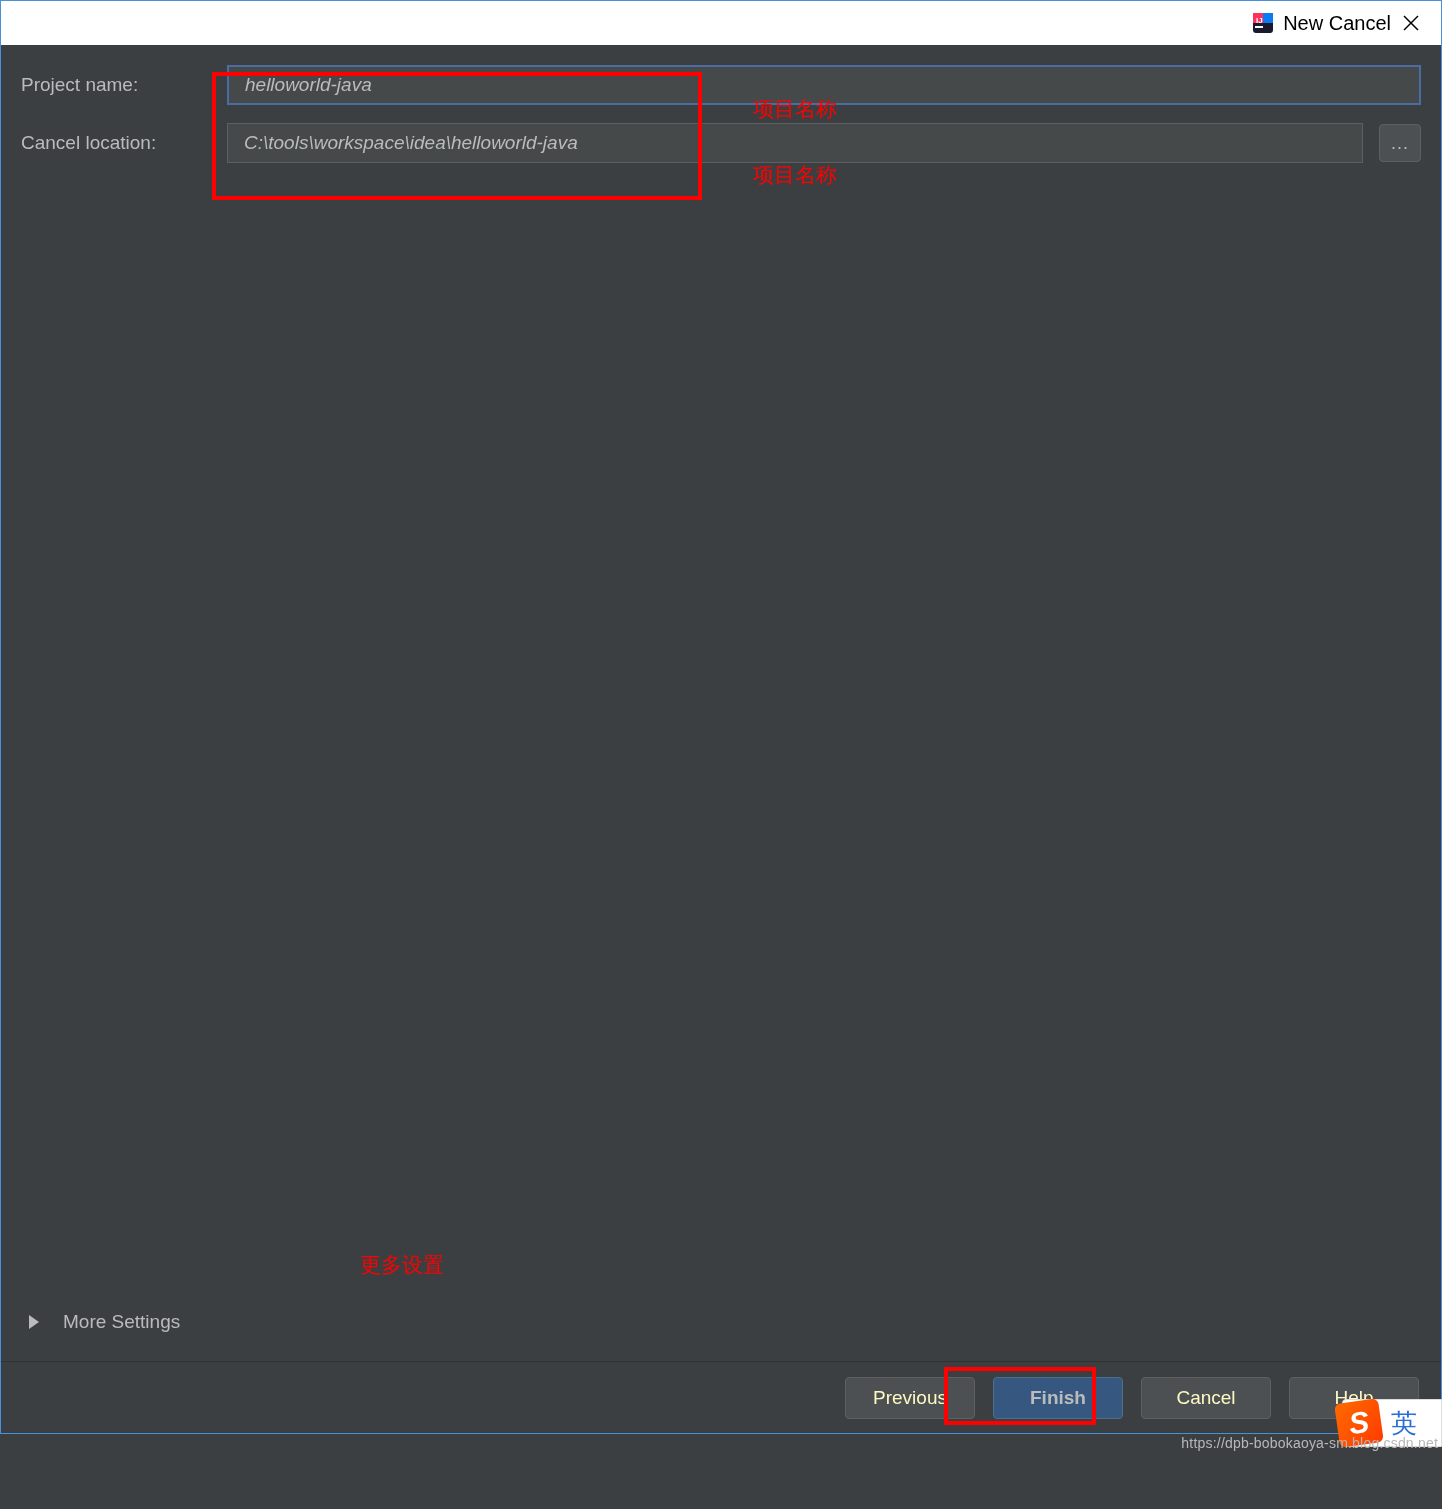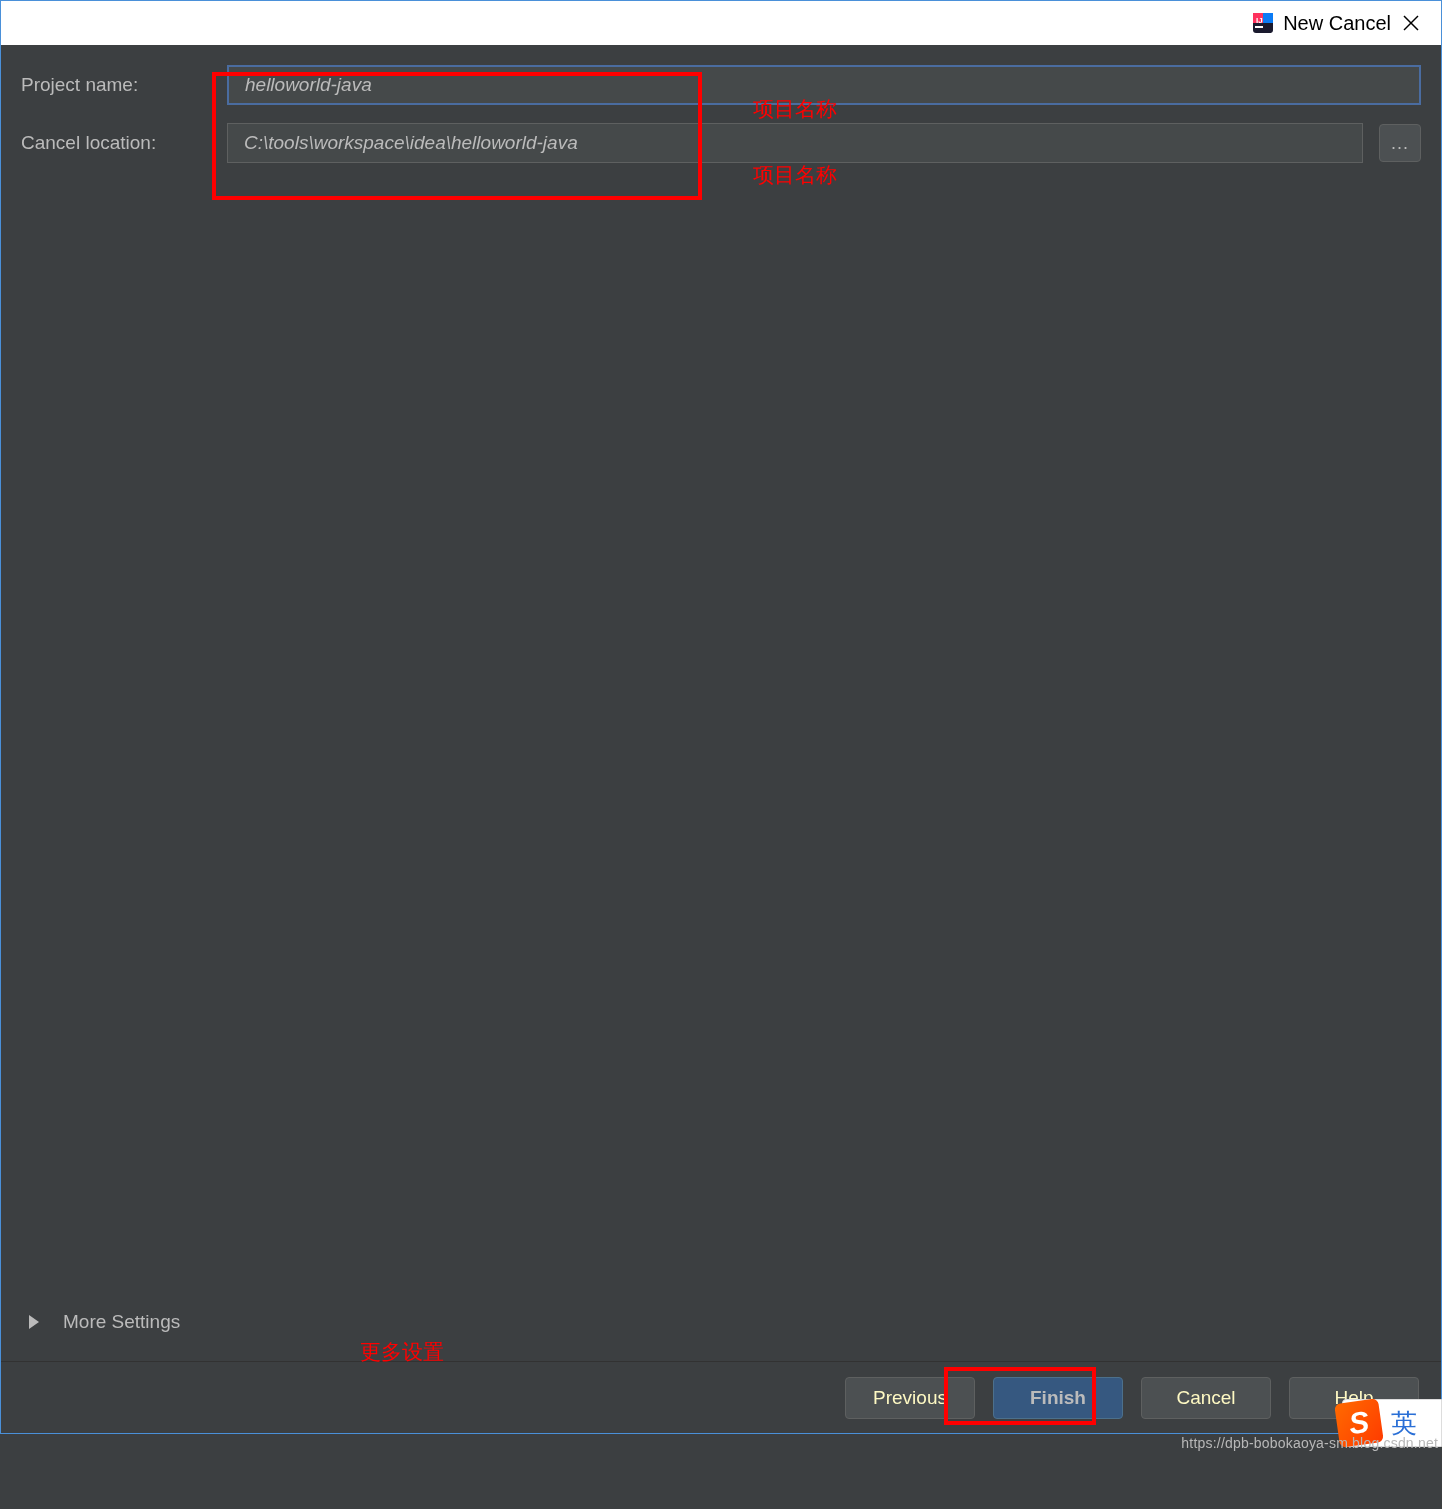--- a/index.html
+++ b/index.html
@@ -108,21 +108,21 @@
     }
     .annotation-text {
       position: absolute;
       color: #ff0000;
       font-size: 21px;
       font-weight: normal;
       pointer-events: none;
     }
     .ann-1 { left: 753px; top: 95px; }
     .ann-2 { left: 753px; top: 161px; }
-    .ann-3 { left: 360px; top: 1338px; }
+    .ann-3 { left: 360px; top: 1251px; }
     .more-settings {
       position: absolute;
       bottom: 28px;
       left: 28px;
       display: flex;
       align-items: center;
       gap: 24px;
       cursor: pointer;
     }
     .triangle-right {

